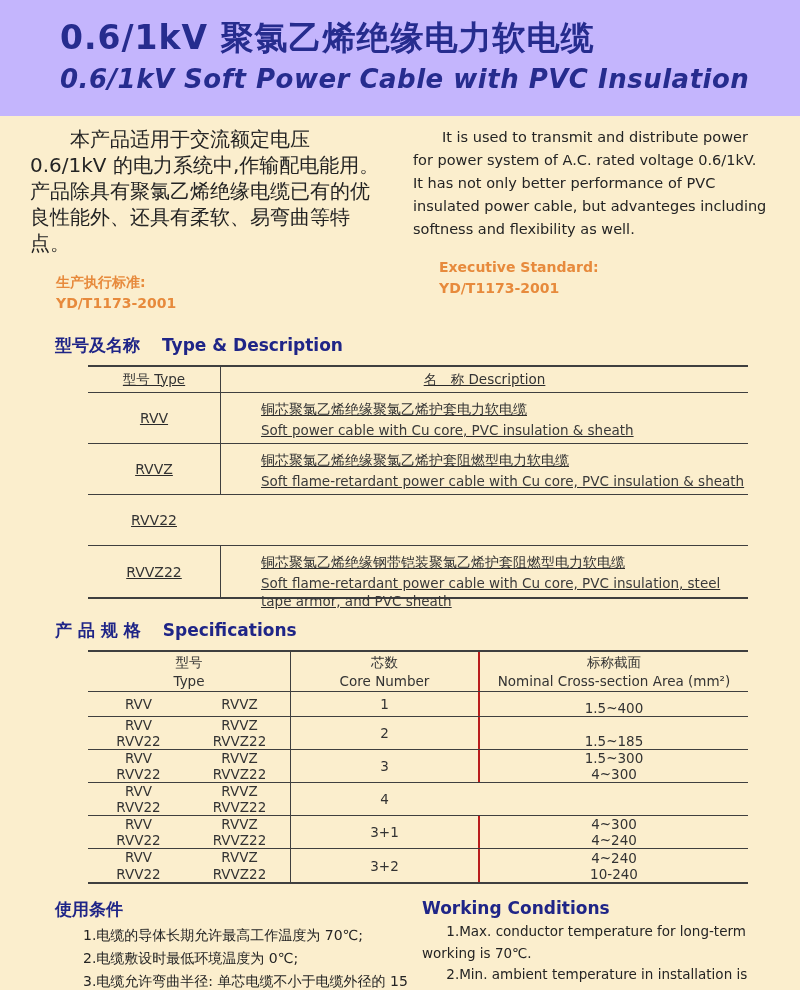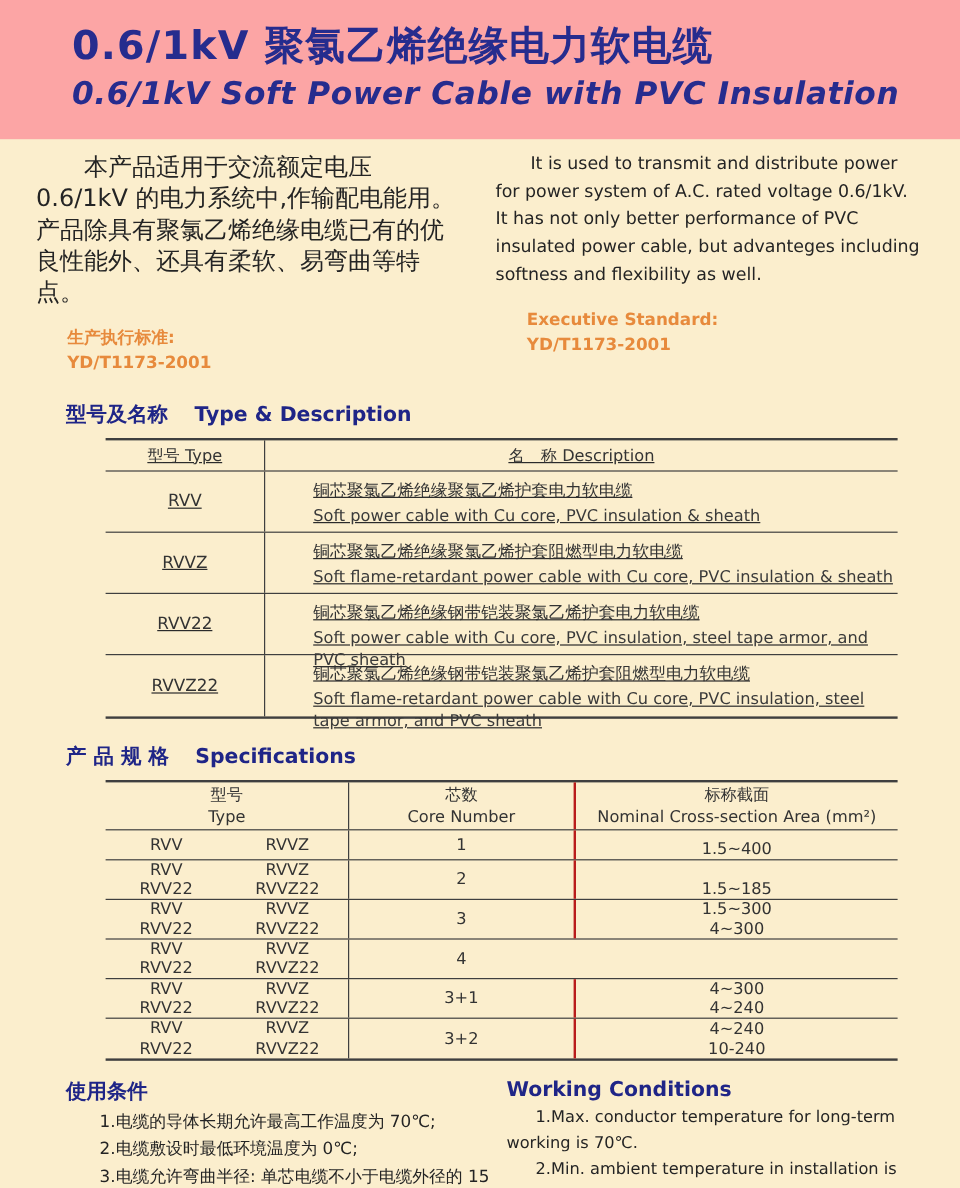--- a/index.html
+++ b/index.html
@@ -3,21 +3,21 @@
 <meta charset="utf-8">
 <style>
   * { margin:0; padding:0; box-sizing:border-box; }
   html,body { width:800px; height:990px; overflow:hidden; }
   body {
     font-family:"DejaVu Sans","Liberation Sans",sans-serif;
     background:#fbeecd;
     color:#2b2b2b;
   }
   
-  .header { background:#fca5a5; height:116px; padding:20px 0 0 60px; }
+  .header { background:#c4b5fd; height:116px; padding:20px 0 0 60px; }
   .title-zh { color:#262c8e; font-size:33px; font-weight:bold; letter-spacing:1px; line-height:36px; }
   .title-en { color:#262c8e; font-size:26px; font-weight:bold; font-style:italic; margin-top:8px; letter-spacing:0.5px; }
 
   
   .content { padding:0 30px; }
   .intro-row { display:flex; gap:26px; margin-top:10px; }
   .intro-col { width:50%; }
   .intro-zh { font-size:20px; line-height:26px; text-indent:2em; color:#242424; }
   .intro-en { font-size:14.5px; line-height:23px; text-indent:2em; color:#242424; }
   .standard { margin-top:16px; }
@@ -116,24 +116,20 @@
     </div>
     <div class="t1-row">
       <div class="t1-type">RVVZ</div>
       <div class="t1-desc">
         <div class="desc-zh">铜芯聚氯乙烯绝缘聚氯乙烯护套阻燃型电力软电缆</div>
         <div class="desc-en">Soft flame-retardant power cable with Cu core, PVC insulation &amp; sheath</div>
       </div>
     </div>
     <div class="t1-row">
       <div class="t1-type">RVV22</div>
-      <div class="t1-desc">
-        <div class="desc-zh">铜芯聚氯乙烯绝缘钢带铠装聚氯乙烯护套电力软电缆</div>
-        <div class="desc-en">Soft power cable with Cu core, PVC insulation, steel tape armor, and PVC sheath</div>
-      </div>
     </div>
     <div class="t1-row">
       <div class="t1-type">RVVZ22</div>
       <div class="t1-desc">
         <div class="desc-zh">铜芯聚氯乙烯绝缘钢带铠装聚氯乙烯护套阻燃型电力软电缆</div>
         <div class="desc-en">Soft flame-retardant power cable with Cu core, PVC insulation, steel tape armor, and PVC sheath</div>
       </div>
     </div>
   </div>
 

